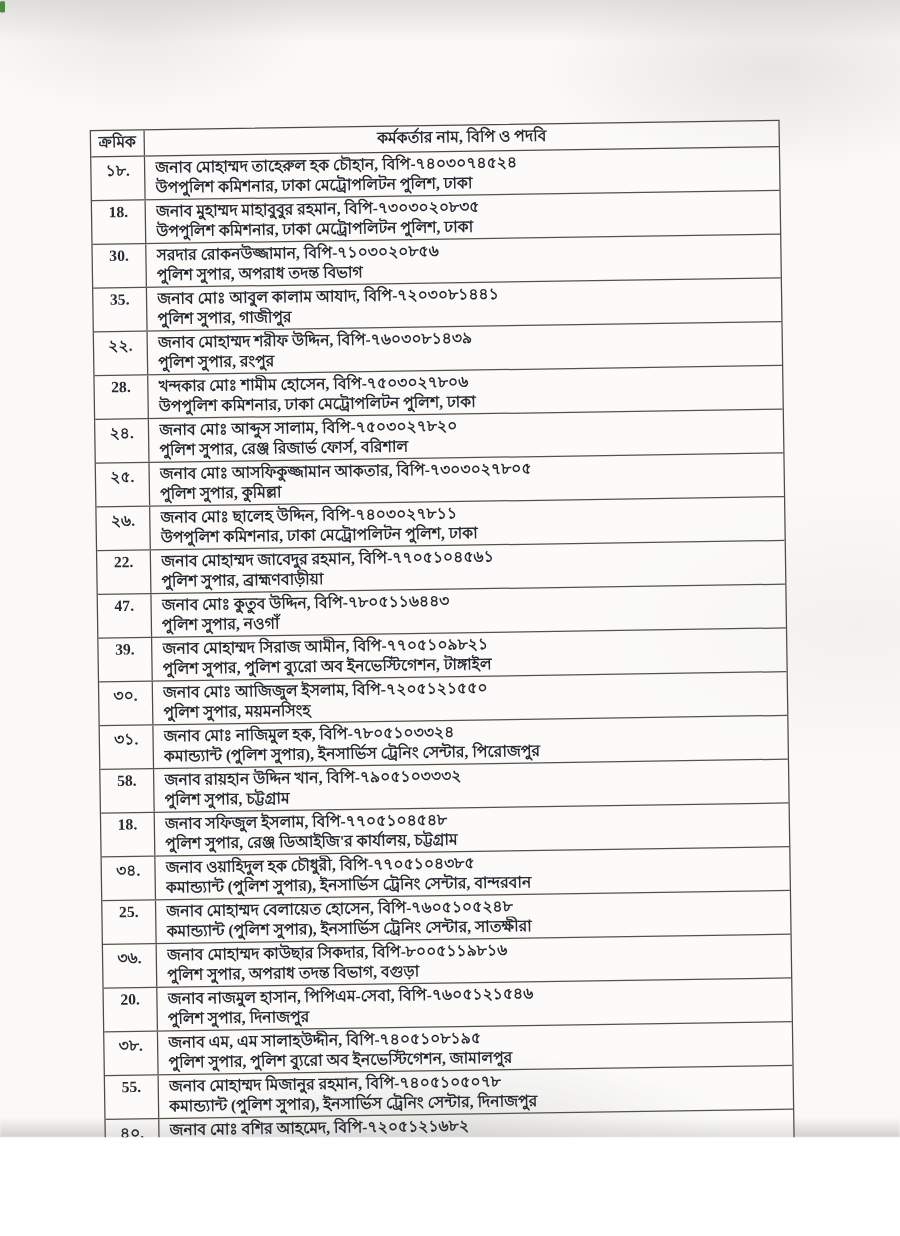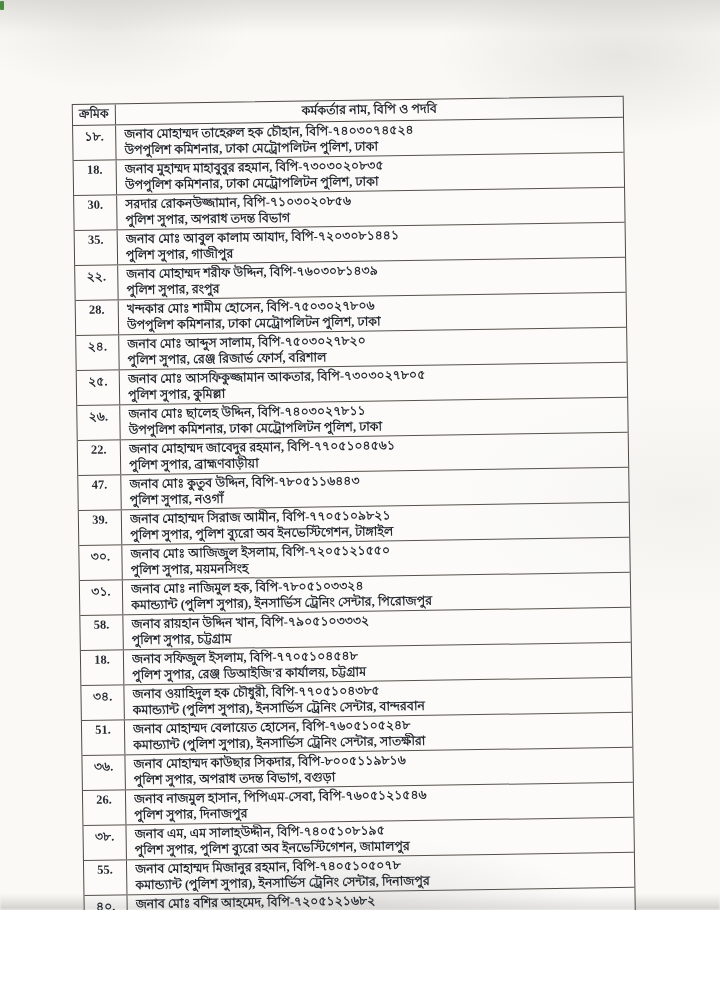--- a/index.html
+++ b/index.html
@@ -227,41 +227,41 @@
       <span>৩৪.</span>
     </div>
     <div class="detail-cell">
       <div class="tline">জনাব ওয়াহিদুল হক চৌধুরী, বিপি-৭৭০৫১০৪৩৮৫</div>
       <div class="tline">কমান্ড্যান্ট (পুলিশ সুপার), ইনসার্ভিস ট্রেনিং সেন্টার, বান্দরবান</div>
     </div>
   </div>
 
   <div class="row">
     <div class="serial-cell">
-      <span>51.</span>
+      <span>25.</span>
     </div>
     <div class="detail-cell">
       <div class="tline">জনাব মোহাম্মদ বেলায়েত হোসেন, বিপি-৭৬০৫১০৫২৪৮</div>
       <div class="tline">কমান্ড্যান্ট (পুলিশ সুপার), ইনসার্ভিস ট্রেনিং সেন্টার, সাতক্ষীরা</div>
     </div>
   </div>
 
   <div class="row">
     <div class="serial-cell">
       <span>৩৬.</span>
     </div>
     <div class="detail-cell">
       <div class="tline">জনাব মোহাম্মদ কাউছার সিকদার, বিপি-৮০০৫১১৯৮১৬</div>
       <div class="tline">পুলিশ সুপার, অপরাধ তদন্ত বিভাগ, বগুড়া</div>
     </div>
   </div>
 
   <div class="row">
     <div class="serial-cell">
-      <span>26.</span>
+      <span>20.</span>
     </div>
     <div class="detail-cell">
       <div class="tline">জনাব নাজমুল হাসান, পিপিএম-সেবা, বিপি-৭৬০৫১২১৫৪৬</div>
       <div class="tline">পুলিশ সুপার, দিনাজপুর</div>
     </div>
   </div>
 
   <div class="row">
     <div class="serial-cell">
       <span>৩৮.</span>

